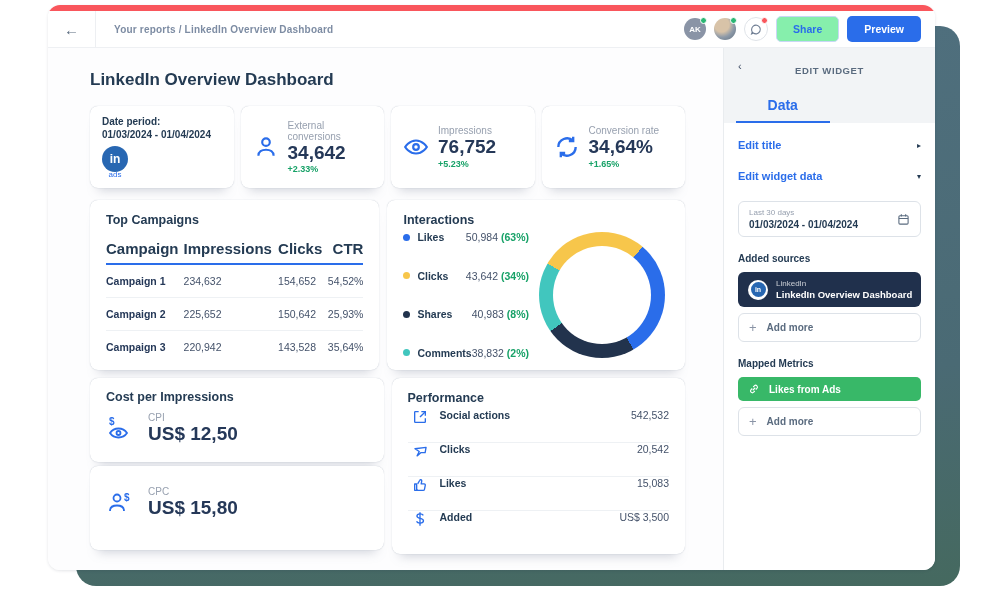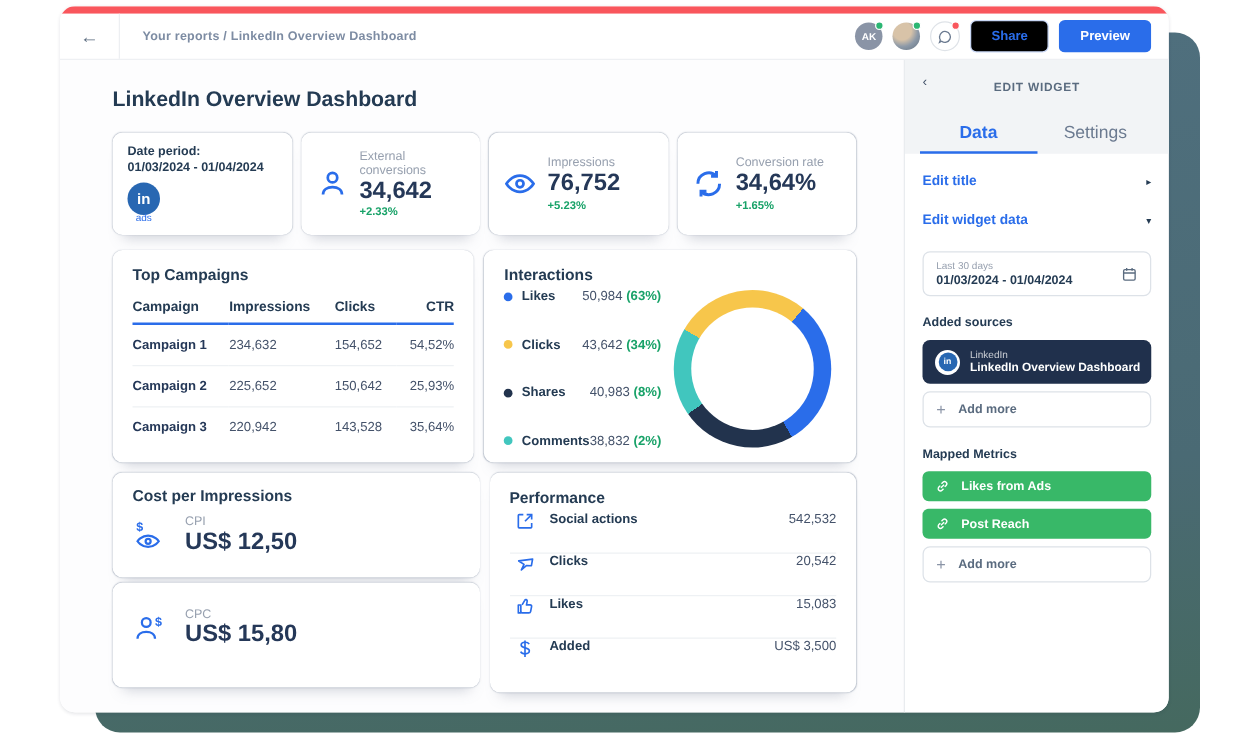--- a/index.html
+++ b/index.html
@@ -21,21 +21,21 @@
   .breadcrumb { display:flex; align-items:center; margin-left:18px; font-size:10px; font-weight:700; color:#7D8CA3; letter-spacing:.2px; }
   .topbar-right { margin-left:auto; display:flex; align-items:center; gap:8px; padding-right:14px; }
   .avatar { position:relative; width:22px; height:22px; border-radius:50%; display:flex; align-items:center; justify-content:center; font-size:8px; font-weight:700; color:#fff; }
   .avatar.initials { background:#8A94A6; }
   .avatar.photo { background:radial-gradient(circle at 35% 30%, #D8C3A8 0 35%, #8E9AA8 60%, #5F6E7E 100%); }
   .status-dot { position:absolute; top:-1px; right:-1px; width:7px; height:7px; border-radius:50%; border:1.5px solid #fff; }
   .status-dot.green { background:#2BB673; }
   .status-dot.red { background:#F9565C; }
   .chat-btn { position:relative; width:24px; height:24px; border-radius:50%; border:1px solid #DFE3E8; background:#fff; display:flex; align-items:center; justify-content:center; color:#6B7A90; cursor:pointer; }
   .btn { border-radius:5px; font-size:10.5px; font-weight:700; padding:6px 16px; cursor:pointer; border:1px solid transparent; }
-  .btn.outline { background:#000000; border-color:#C9D7F5; color:#2A6DEA; }
+  .btn.outline { background:#86efac; border-color:#C9D7F5; color:#2A6DEA; }
   .btn.solid { background:#2A6DEA; color:#fff; }
 
   .window-body { display:flex; height:522px; }
 
   
   .main { flex:1; padding:16px 38px 0 42px; background:#FDFDFE; overflow:hidden; }
   .page-title { font-size:17px; font-weight:700; color:#243B53; margin:6px 0 16px; }
 
   .card { background:#fff; border-radius:8px; box-shadow:0 0 1px rgba(100,115,140,.45), 0 10px 10px -8px rgba(120,130,150,.35); }
 
@@ -50,21 +50,21 @@
   .kpi-icon { width:26px; height:26px; color:#2A6DEA; flex:none; }
   .kpi-label { font-size:10px; color:#97A0AF; }
   .kpi-value { font-size:19px; font-weight:700; color:#253858; line-height:1.15; }
   .kpi-delta { font-size:9px; font-weight:700; color:#18A268; margin-top:1px; }
 
   .row2 { display:grid; grid-template-columns:1fr 1fr; gap:8px; margin-top:12px; }
   .card-title { font-size:12.5px; font-weight:700; color:#243B53; }
 
   .campaigns-card { height:170px; padding:13px 16px; }
   table.campaigns { width:100%; border-collapse:collapse; margin-top:6px; }
-  table.campaigns th { text-align:left; font-size:11px; font-weight:700; color:#243B53; padding:7px 0 6px; border-bottom:2px solid #2A6DEA; }
+  table.campaigns th { text-align:left; font-size:15px; font-weight:700; color:#243B53; padding:7px 0 6px; border-bottom:2px solid #2A6DEA; }
   table.campaigns td { font-size:10.5px; color:#44526A; padding:10px 0; border-bottom:1px solid #EEF1F4; }
   table.campaigns tr:last-child td { border-bottom:none; }
   table.campaigns td.cname { font-weight:700; color:#253858; }
   table.campaigns th.r, table.campaigns td.r { text-align:right; }
 
   .interactions-card { height:170px; padding:13px 16px; display:flex; flex-direction:column; }
   .inter-body { flex:1; display:flex; align-items:center; gap:10px; margin-top:4px; }
   .legend { flex:1; display:flex; flex-direction:column; justify-content:space-between; height:128px; }
   .legend-item { display:flex; align-items:center; font-size:10.5px; }
   .legend-dot { width:7px; height:7px; border-radius:50%; margin-right:7px; flex:none; }
@@ -355,21 +355,20 @@
       </div>
 
       <div class="panel">
         <div class="panel-head">
           <div class="panel-title-row">
             <span class="panel-back">‹</span>
             <span class="panel-title">EDIT WIDGET</span>
           </div>
           <div class="tabs">
             <div class="tab active">Data</div>
-            <div class="tab inactive">Settings</div>
           </div>
         </div>
 
         <div class="panel-body">
           <div class="edit-row">
             <span class="lbl">Edit title</span>
             <span class="chev">▸</span>
           </div>
           <div class="edit-row">
             <span class="lbl">Edit widget data</span>
@@ -405,28 +404,20 @@
 
           <div class="section-label">Mapped Metrics</div>
           <div class="metric-btn">
             <svg class="link-icon" viewBox="0 0 24 24" fill="none" stroke="currentColor" stroke-width="2.2">
                 <path d="M9.5 14.5l5-5"></path>
                 <path d="M8.5 11l-2.3 2.3a3.6 3.6 0 0 0 5.1 5.1L13.6 16"></path>
                 <path d="M15.5 13l2.3-2.3a3.6 3.6 0 0 0-5.1-5.1L10.4 8"></path>
               </svg>
             <span class="mlabel">Likes from Ads</span>
           </div>
-          <div class="metric-btn">
-            <svg class="link-icon" viewBox="0 0 24 24" fill="none" stroke="currentColor" stroke-width="2.2">
-                <path d="M9.5 14.5l5-5"></path>
-                <path d="M8.5 11l-2.3 2.3a3.6 3.6 0 0 0 5.1 5.1L13.6 16"></path>
-                <path d="M15.5 13l2.3-2.3a3.6 3.6 0 0 0-5.1-5.1L10.4 8"></path>
-              </svg>
-            <span class="mlabel">Post Reach</span>
-          </div>
           <div class="add-more">
             <span class="plus">+</span>
             <span class="aml">Add more</span>
           </div>
         </div>
       </div>
     </div>
   </div>
 </div>
 

